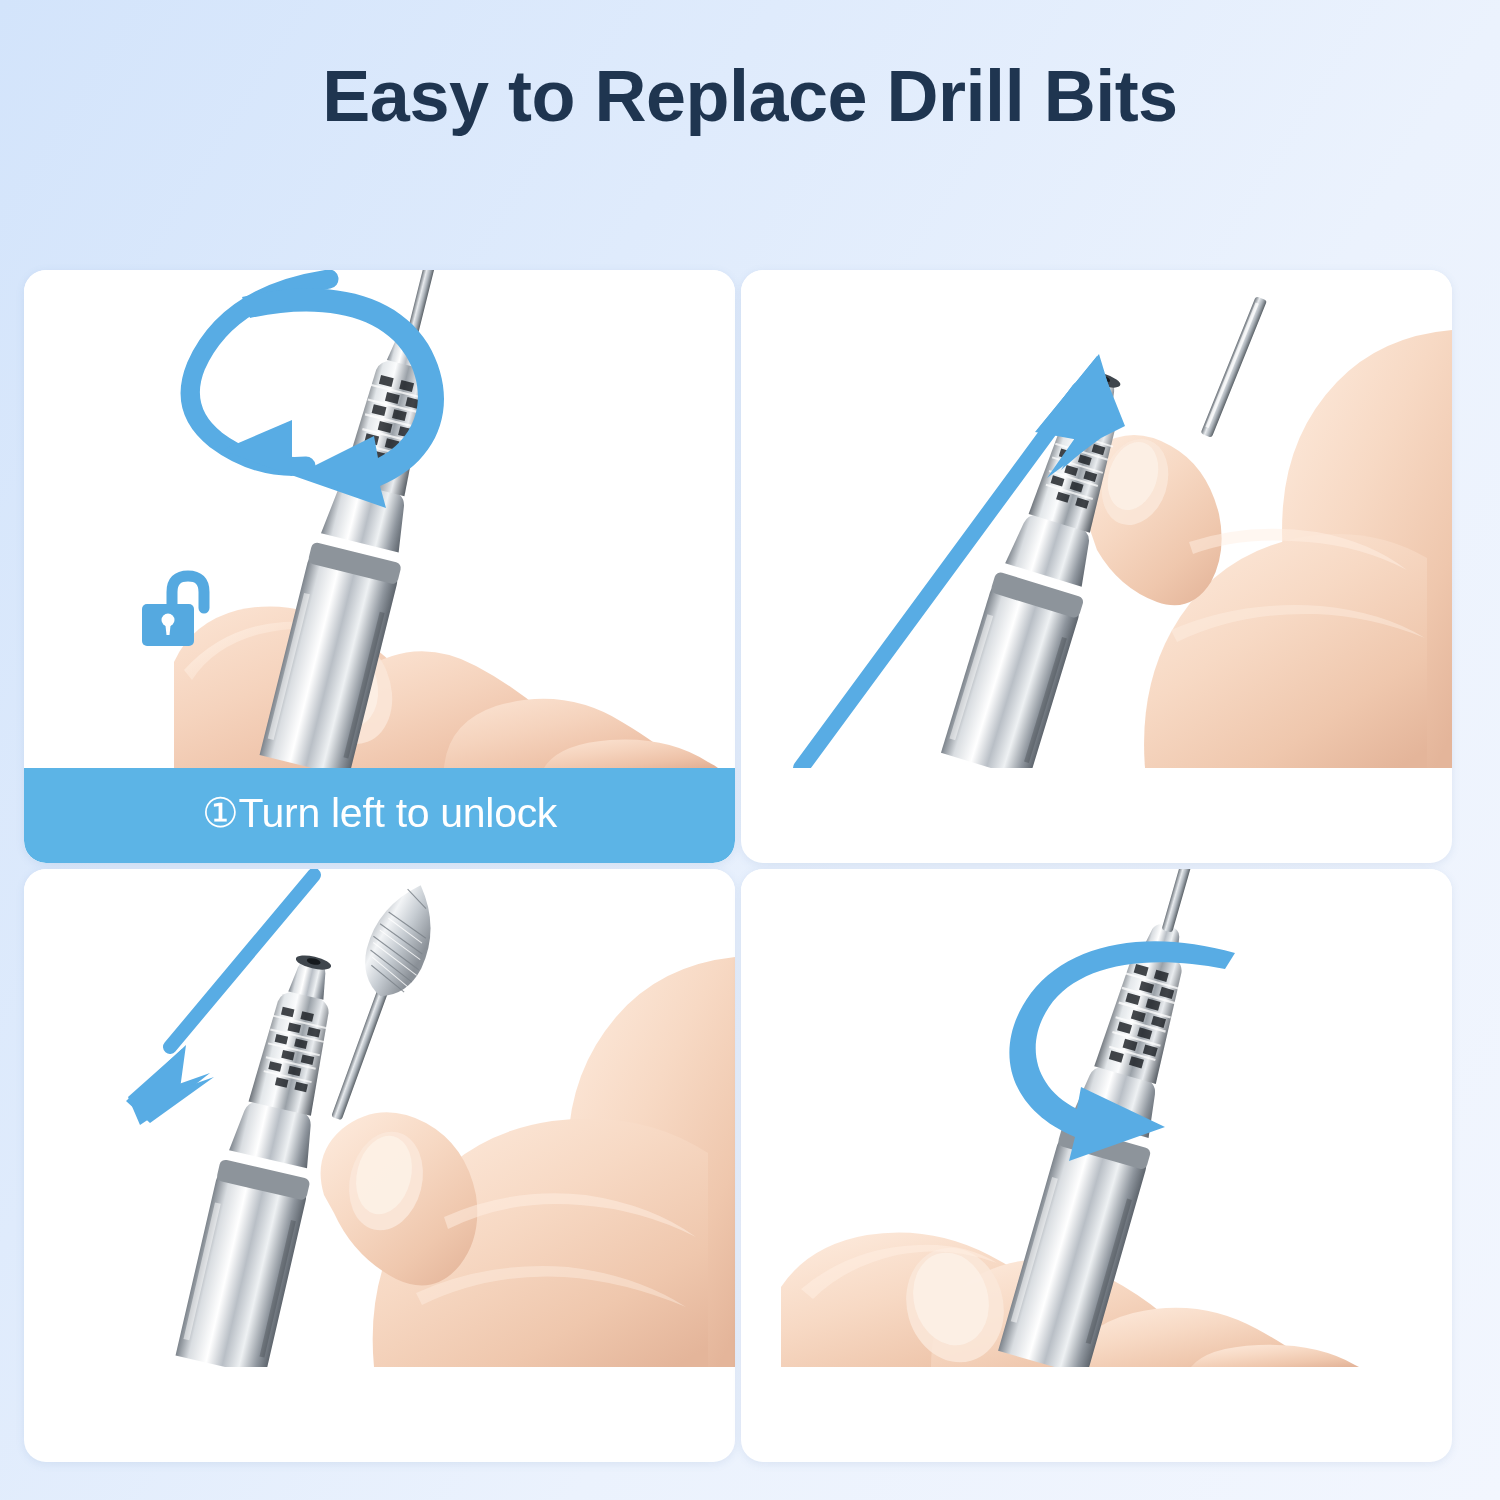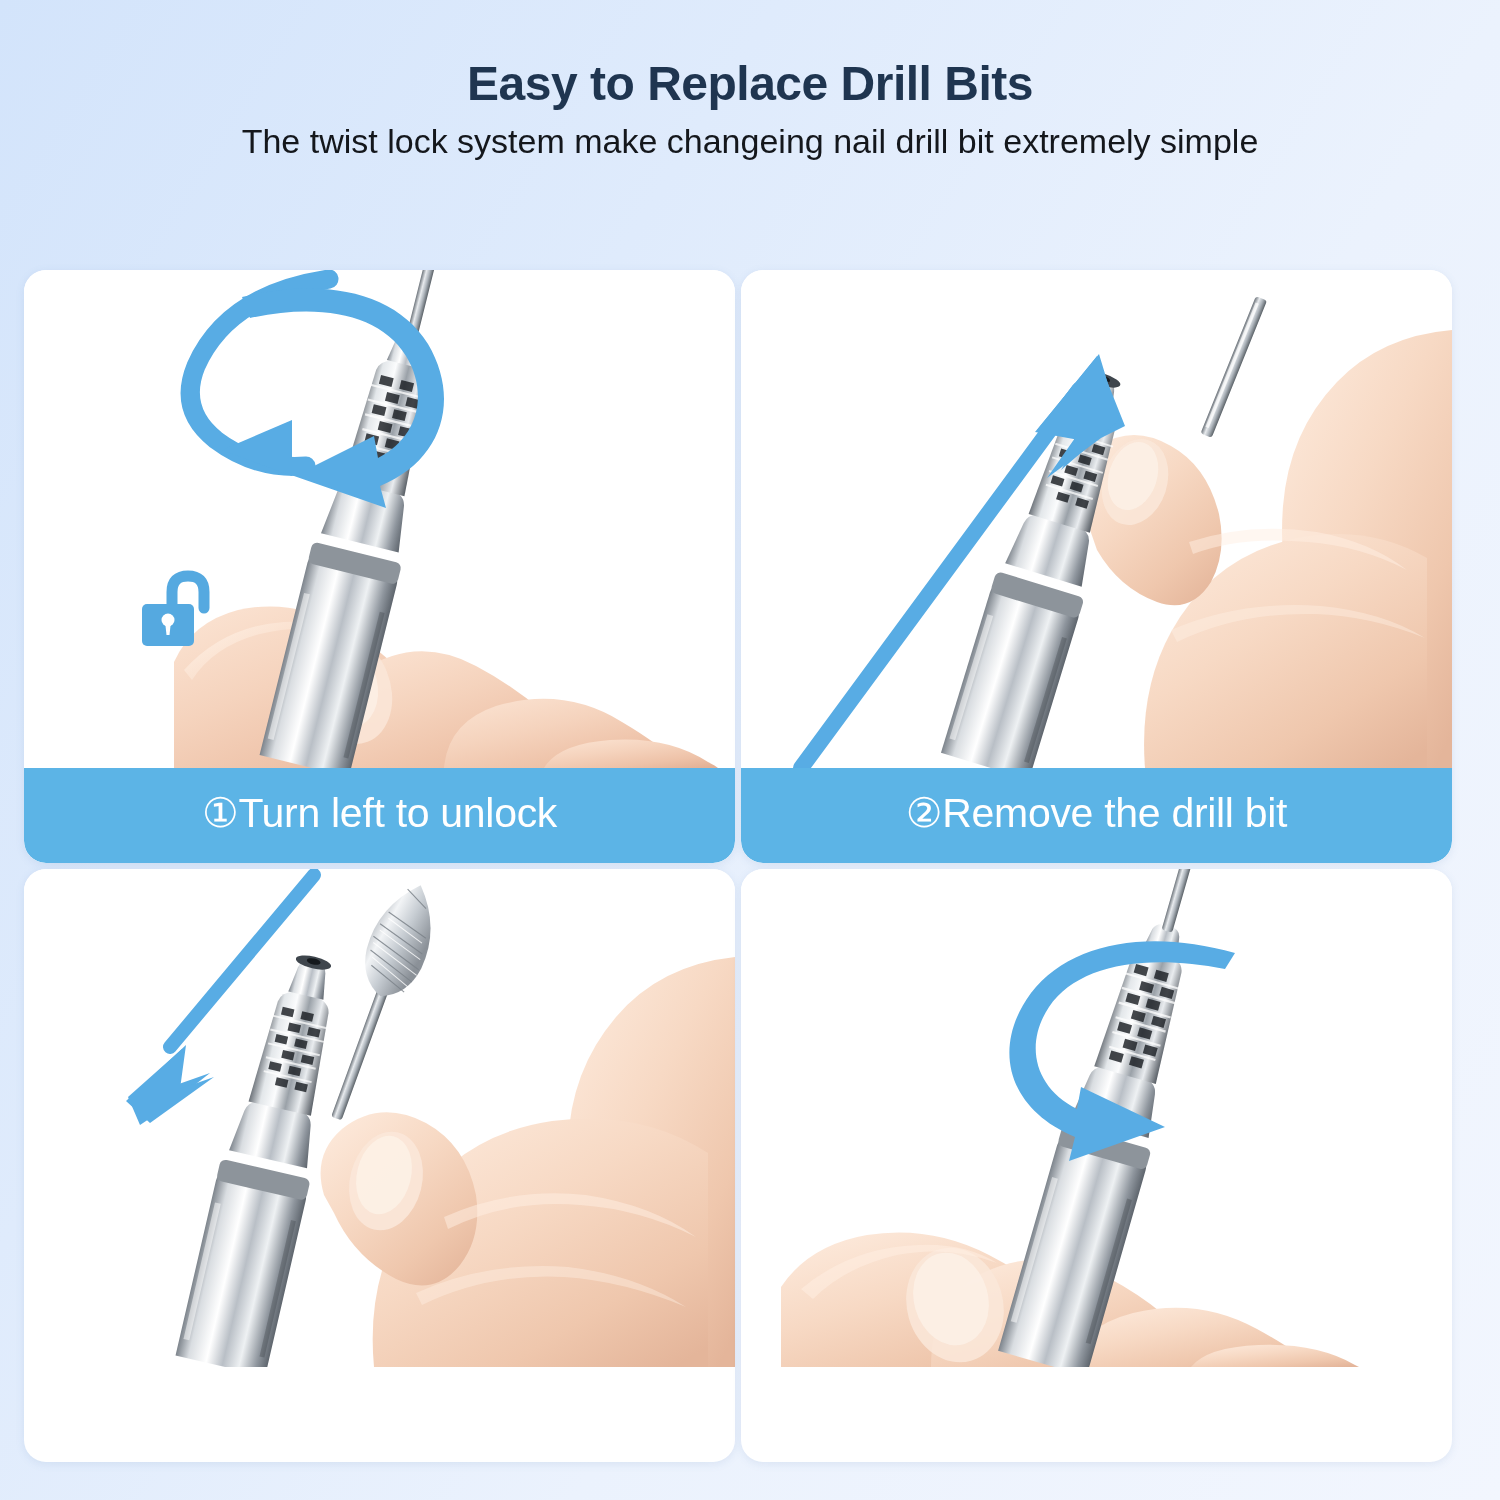--- a/index.html
+++ b/index.html
@@ -18,21 +18,21 @@
 
   
   .header {
     position: absolute;
     top: 0; left: 0;
     width: 1500px;
     padding-top: 58px;
     text-align: center;
   }
   .title {
-    font-size: 48px;
+    font-size: 72px;
     font-weight: bold;
     color: #1f3550;
     letter-spacing: -0.5px;
     line-height: 1.08;
     white-space: nowrap;
   }
   .subtitle {
     margin-top: 12px;
     font-size: 34px;
     font-weight: 400;
@@ -110,21 +110,20 @@
     top: 0; left: 0;
     width: 711px;
     height: 498px;
   }
 </style>
 </head>
 <body>
 
 <div class="header">
   <div class="title">Easy to Replace Drill Bits</div>
-  <div class="subtitle">The twist lock system make changeing nail drill bit extremely simple</div>
 </div>
 
 <div class="grid">
 
   <div class="panel">
     <div class="photo">
       <svg class="scene" viewBox="0 0 711 498" xmlns="http://www.w3.org/2000/svg">
         <defs>
           <linearGradient id="metal1" x1="0" y1="0" x2="1" y2="0">
             <stop offset="0%" stop-color="#7d848c"></stop>
@@ -321,21 +320,20 @@
           <rect x="300" y="352" width="5" height="130" fill="#3c4349" opacity="0.35"></rect>
         </g>
 
         <g>
           <path d="M60,498 L338,120" fill="none" stroke="#58ace4" stroke-width="16" stroke-linecap="round"></path>
           <path d="M356,86 L296,160 L334,168 L306,208 L360,168 L384,156 Z" fill="#58ace4"></path>
           <path d="M358,84 L294,162 L338,170 L320,200 L378,150 Z" fill="#58ace4"></path>
         </g>
       </svg>
     </div>
-    <div class="caption">②Remove the drill bit</div>
   </div>
 
   <div class="panel">
     <div class="photo">
       <svg class="scene" viewBox="0 0 711 498" xmlns="http://www.w3.org/2000/svg">
         <defs>
           <linearGradient id="metal3" x1="0" y1="0" x2="1" y2="0">
             <stop offset="0%" stop-color="#7d848c"></stop>
             <stop offset="14%" stop-color="#d9dde1"></stop>
             <stop offset="34%" stop-color="#ffffff"></stop>

